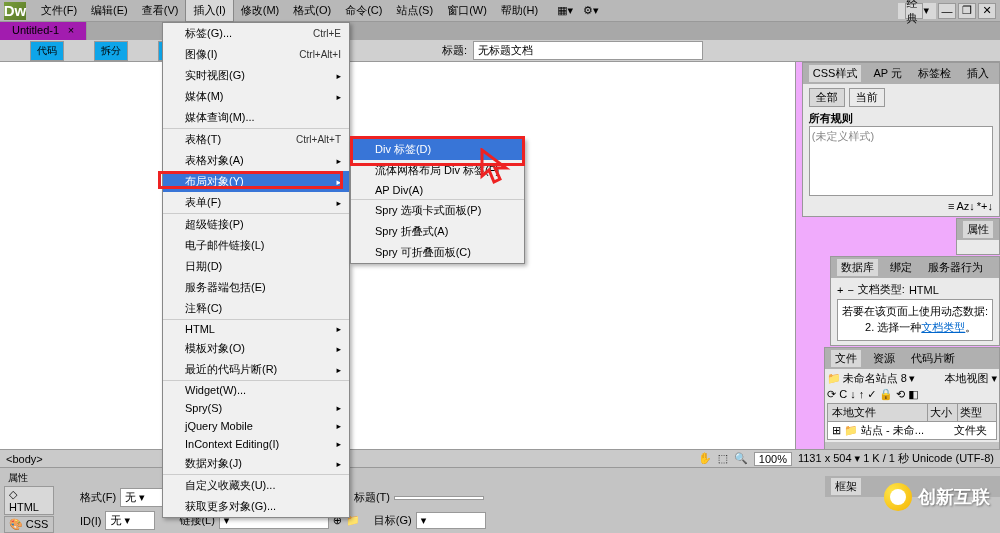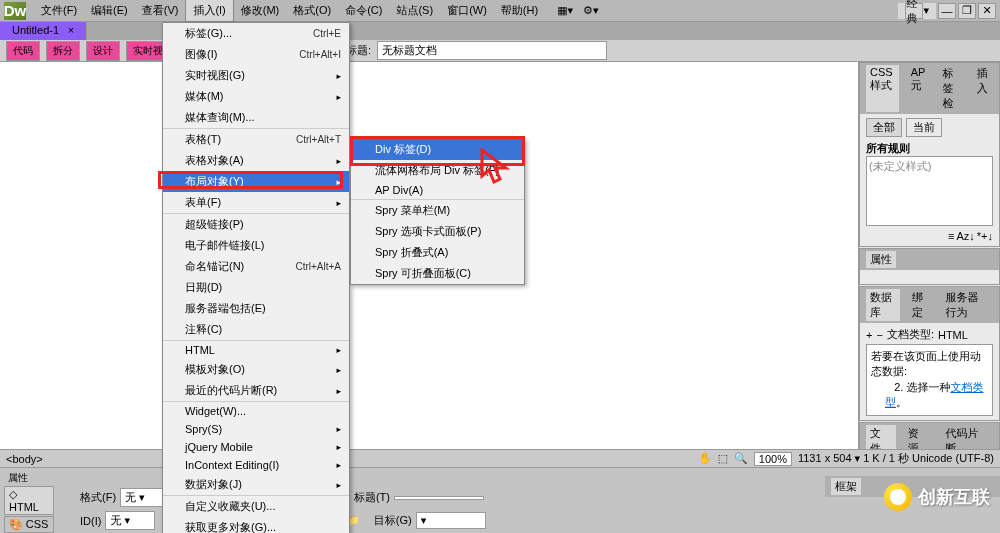--- a/index.html
+++ b/index.html
@@ -4,28 +4,28 @@
 <style>
 * { margin: 0; padding: 0; box-sizing: border-box; font-family: "Microsoft YaHei", Arial, sans-serif; font-size: 11px; }
 body { background: #b8b8b8; width: 1000px; height: 533px; overflow: hidden; position: relative; }
 .menubar { background: #b8b8b8; height: 22px; display: flex; align-items: center; padding-left: 4px; border-bottom: 1px solid #999; }
 .menubar .logo { width: 22px; height: 18px; background: linear-gradient(135deg,#7a9e3a,#5a7a2a); color: #fff; font-weight: bold; font-size: 15px; display: flex; align-items: center; justify-content: center; margin-right: 8px; }
 .menubar .mitem { padding: 3px 7px; cursor: pointer; }
 .menubar .mitem.active { background: #d8d8d8; border: 1px solid #888; }
 .menubar .right-controls { margin-left: auto; display: flex; gap: 2px; padding-right: 4px; }
 .menubar .right-controls span { width: 18px; height: 16px; display: inline-flex; align-items: center; justify-content: center; border: 1px solid #999; background: #d8d8d8; }
 .tabbar { background: #a8a8a8; height: 18px; display: flex; }
-.tabbar .tab { padding: 2px 12px; background: #8b5cf6; border-right: 1px solid #999; font-size: 10px; position: relative; }
+.tabbar .tab { padding: 2px 12px; background: #a21caf; border-right: 1px solid #999; font-size: 10px; position: relative; }
 .tabbar .tab .close { margin-left: 6px; }
 .toolbar { background: #d0d0d0; height: 22px; display: flex; align-items: center; gap: 6px; padding: 0 6px; border-bottom: 1px solid #999; }
-.toolbar .btn { padding: 2px 6px; background: #ec4899; border: 1px solid #999; font-size: 10px; }
+.toolbar .btn { padding: 2px 6px; background: #0ea5e9; border: 1px solid #999; font-size: 10px; margin-left: 24px; }
 .toolbar .input { background: #fff; border: 1px solid #999; padding: 1px 4px; }
 .workspace { position: relative; display: flex; height: calc(100% - 134px); }
 .canvas { flex: 1; background: #fff; position: relative; }
-.sidebar { width: 142px; background: #e5e5e5; border-left: 1px solid #999; display: flex; flex-direction: column; font-size: 10px; }
+.sidebar { width: 205px; background: #f0abfc; border-left: 1px solid #999; display: flex; flex-direction: column; font-size: 10px; align-items: flex-end; }
 
 .dropdown { position: absolute; top: 22px; left: 162px; width: 188px; background: #f0f0f0; border: 1px solid #888; box-shadow: 2px 2px 4px rgba(0,0,0,.3); z-index: 100; }
 .dropdown .row { display: flex; align-items: center; padding: 3px 8px 3px 22px; position: relative; }
 .dropdown .row.sep { border-bottom: 1px solid #ccc; }
 .dropdown .row .arrow { margin-left: auto; font-size: 9px; }
 .dropdown .row .sc { margin-left: auto; font-size: 10px; color: #333; }
 .dropdown .row.hi { background: #3875d7; color: #fff; }
 
 .submenu { position: absolute; top: 138px; left: 350px; width: 175px; background: #f0f0f0; border: 1px solid #888; box-shadow: 2px 2px 4px rgba(0,0,0,.3); z-index: 101; }
 .submenu .srow { padding: 3px 8px 3px 24px; }
@@ -236,24 +236,20 @@
       <span>表单(F)</span>
       <span class="arrow">▸</span>
     </div>
     <div class="row">
       <span>超级链接(P)</span>
     </div>
     <div class="row">
       <span>电子邮件链接(L)</span>
     </div>
     <div class="row">
-      <span>命名锚记(N)</span>
-      <span class="sc">Ctrl+Alt+A</span>
-    </div>
-    <div class="row">
       <span>日期(D)</span>
     </div>
     <div class="row">
       <span>服务器端包括(E)</span>
     </div>
     <div class="row sep">
       <span>注释(C)</span>
     </div>
     <div class="row">
       <span>HTML</span>
@@ -291,21 +287,20 @@
     </div>
     <div class="row">
       <span>获取更多对象(G)...</span>
     </div>
   </div>
 
 <div class="submenu" id="sm">
     <div class="srow hi">Div 标签(D)</div>
     <div class="srow">流体网格布局 Div 标签(F)</div>
     <div class="srow sep">AP Div(A)</div>
-    <div class="srow">Spry 菜单栏(M)</div>
     <div class="srow">Spry 选项卡式面板(P)</div>
     <div class="srow">Spry 折叠式(A)</div>
     <div class="srow">Spry 可折叠面板(C)</div>
   </div>
 
 <div class="redbox1"></div>
 
 <svg class="cursor" width="36" height="42">
   <path d="M2 2 L2 28 L9 22 L14 34 L20 31 L15 20 L26 20 Z" fill="none" stroke="#e22" stroke-width="3"></path>
 </svg>

